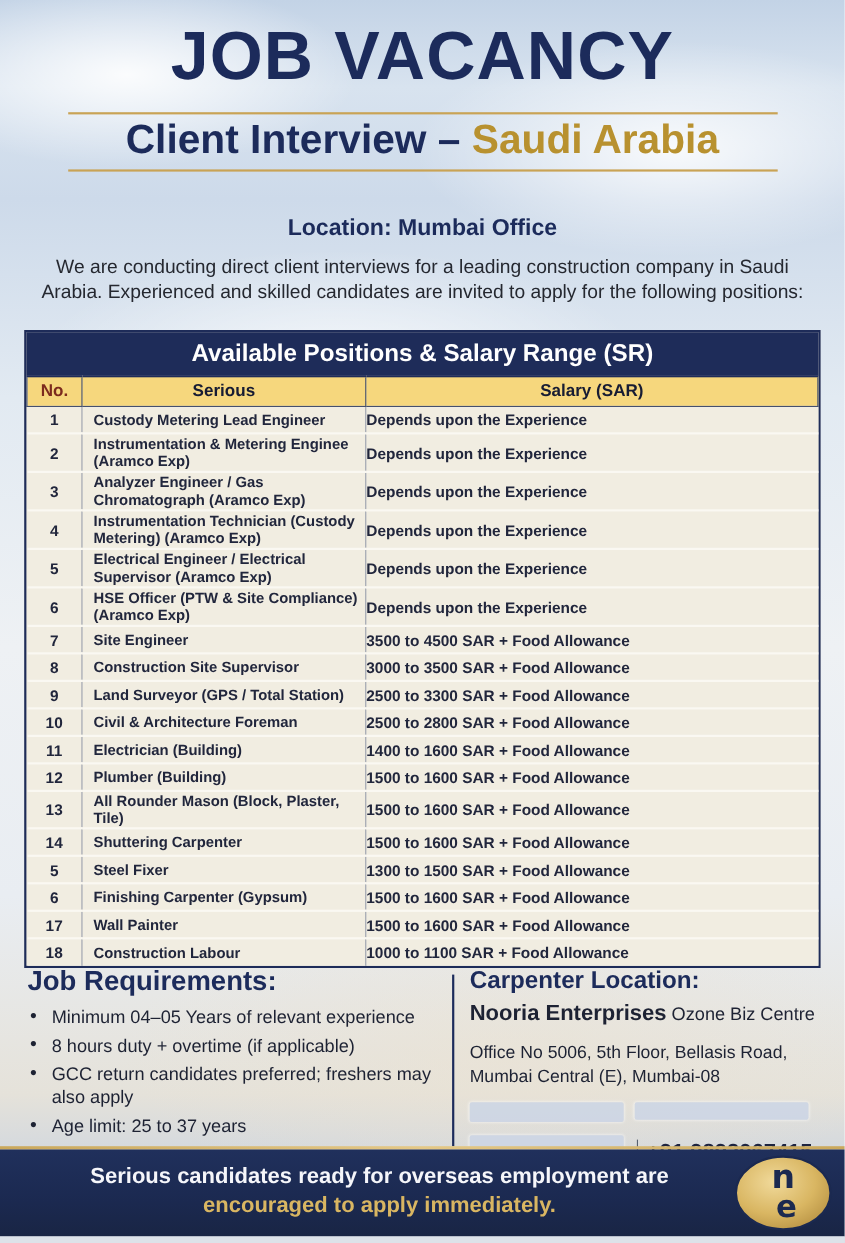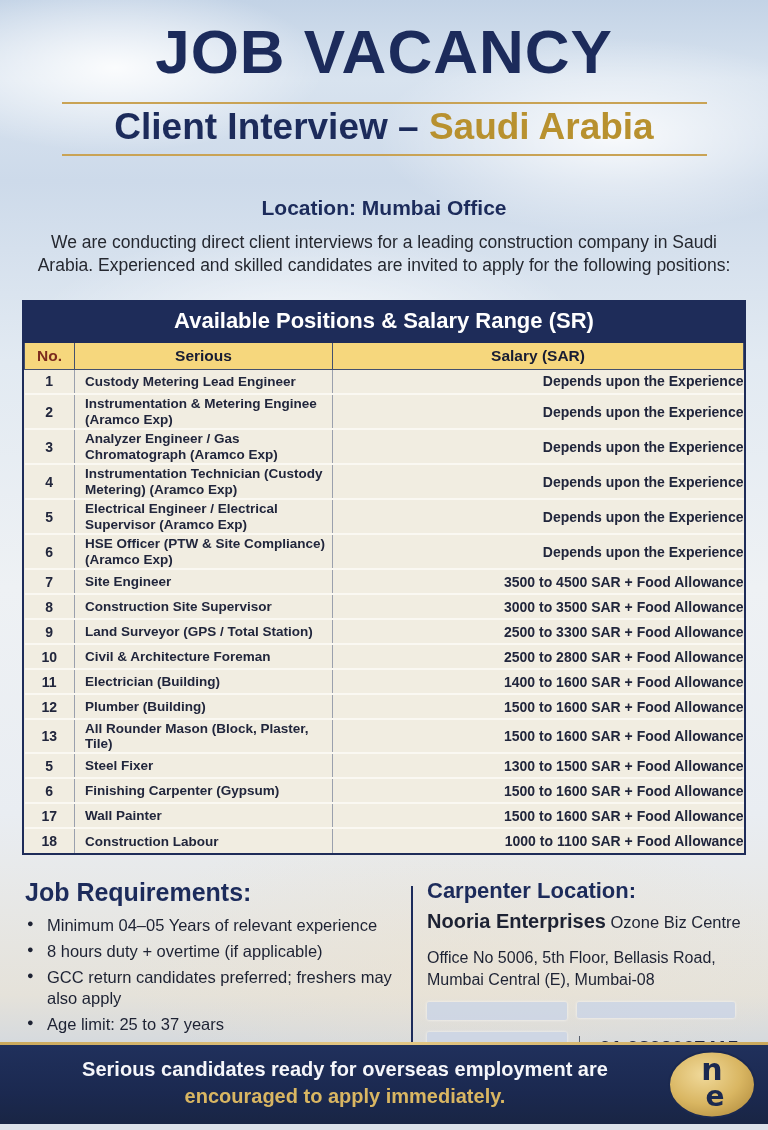--- a/index.html
+++ b/index.html
@@ -48,21 +48,21 @@
     color:#171c33; height:27px; border:1px solid #44506e; border-top:2px solid #1e2c59; }
   thead th.no-h { color:#7c2b1e; }
   tbody td { background:#f1ede1; border-right:1px solid #9aa0ad;
     border-bottom:2px solid #faf8f2; font-weight:700; color:#21263c;
     font-size:14px; vertical-align:middle; }
   tbody tr { height:25px; }
   tbody tr.tall { height:35px; }
   td.no  { width:50px;  text-align:center; }
   td.pos { width:258px; text-align:left; padding:1px 4px 1px 10px;
     font-size:13.5px; line-height:1.12; }
-  td.sal { text-align:right; }
+  td.sal { text-align:left; }
   tbody tr:last-child td { border-bottom:none; }
   td:last-child { border-right:none; }
 
   
   .req-col { position:absolute; top:878px; left:25px; width:378px; }
   .req-heading { font-size:25px; font-weight:800; color:#1c2b5b; margin-bottom:8px; }
   .req-list { list-style:none; }
   .req-list li { position:relative; font-size:16.5px; font-weight:500; color:#1d2233;
     line-height:1.32; padding-left:22px; margin-bottom:4px; }
   .req-list li::before { content:"●"; position:absolute; left:2px; top:1px;
@@ -199,20 +199,25 @@
       <td class="pos">Plumber (Building)</td>
       <td class="sal">1500 to 1600 SAR + Food Allowance</td>
     </tr>
 
     <tr>
       <td class="no">13</td>
       <td class="pos">All Rounder Mason (Block, Plaster, Tile)</td>
       <td class="sal">1500 to 1600 SAR + Food Allowance</td>
     </tr>
 
+    <tr>
+      <td class="no">14</td>
+      <td class="pos">Shuttering Carpenter</td>
+      <td class="sal">1500 to 1600 SAR + Food Allowance</td>
+    </tr>
 
     <tr>
       <td class="no">5</td>
       <td class="pos">Steel Fixer</td>
       <td class="sal">1300 to 1500 SAR + Food Allowance</td>
     </tr>
 
     <tr>
       <td class="no">6</td>
       <td class="pos">Finishing Carpenter (Gypsum)</td>

